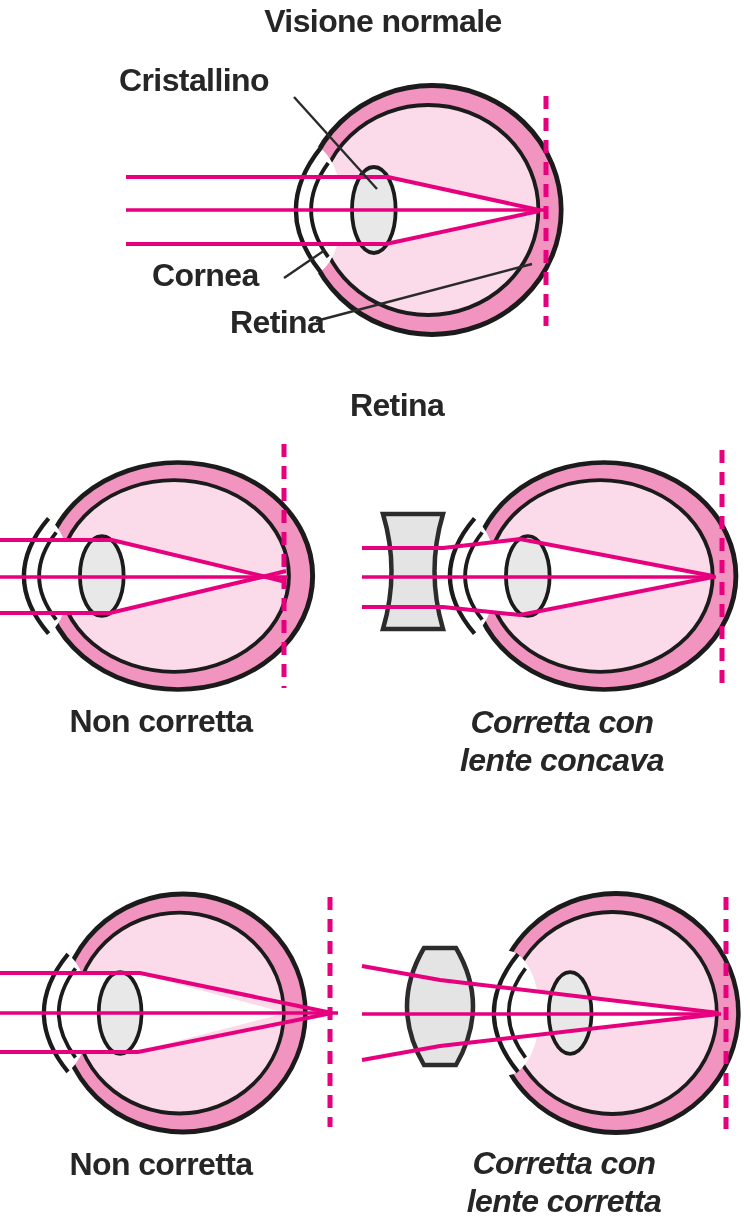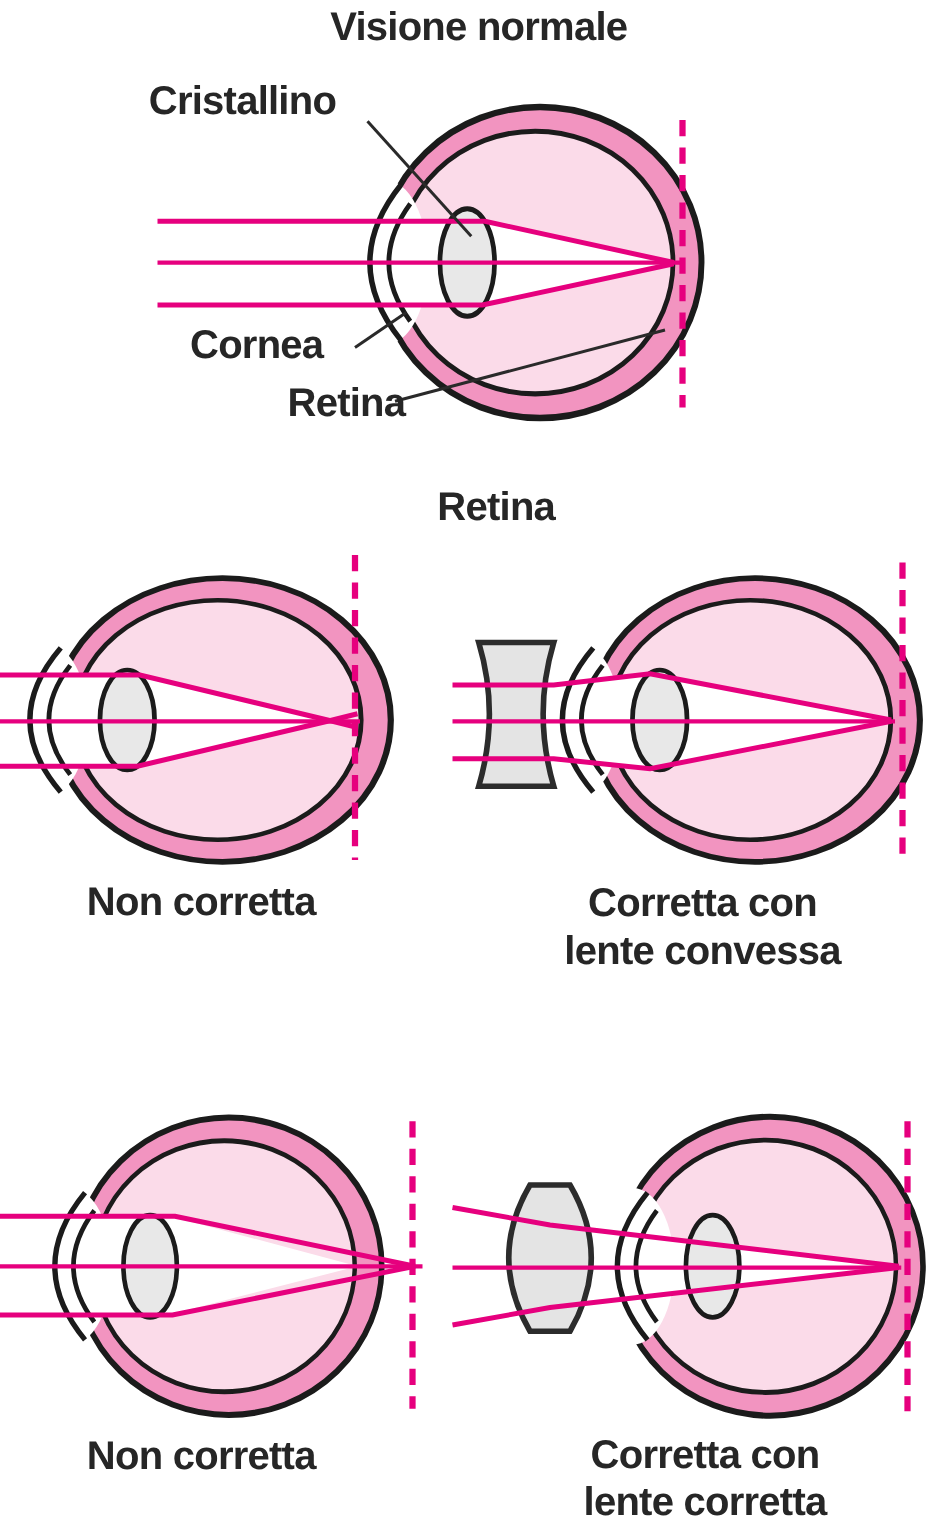--- a/index.html
+++ b/index.html
@@ -15,21 +15,21 @@
     position:absolute;
     font-family:"Liberation Sans",sans-serif;
     font-weight:600;
     font-size:32px;
     letter-spacing:-0.6px;
     color:#262626;
     white-space:nowrap;
     line-height:36px;
   }
   .centered{transform:translateX(-50%);text-align:center;}
-  .cap2{line-height:38px;}
+  .cap2{line-height:38px;font-style:italic;}
   .ray{stroke:#E6007E;stroke-width:4;fill:none;stroke-linejoin:miter;}
   .raymid{stroke:#E6007E;stroke-width:3.4;fill:none;}
   .dashline{stroke:#E6007E;stroke-width:5;stroke-dasharray:13 9;fill:none;}
   .ptr{stroke:#2a2a2a;stroke-width:2.4;fill:none;}
   .beam{fill:#ffffff;stroke:none;}
 </style>
 </head>
 <body>
 
 <div class="stage">
@@ -113,21 +113,21 @@
   <div class="lbl" style="left:152px;top:257px;">Cornea</div>
 
   <div class="lbl" style="left:198px;top:304px;margin-left:32px;">Retina</div>
 
   <div class="lbl centered" style="left:397px;top:387px;">Retina</div>
 
   <div class="lbl centered" style="left:161px;top:703px;">Non corretta</div>
 
   <div class="lbl centered cap2" style="left:562px;top:703px;">
     <div>Corretta con</div>
-    <div>lente convessa</div>
+    <div>lente concava</div>
   </div>
 
 
   <div class="lbl centered" style="left:161px;top:1146px;">Non corretta</div>
 
   <div class="lbl centered cap2" style="left:564px;top:1144px;">
     <div>Corretta con</div>
     <div>lente corretta</div>
   </div>
 

